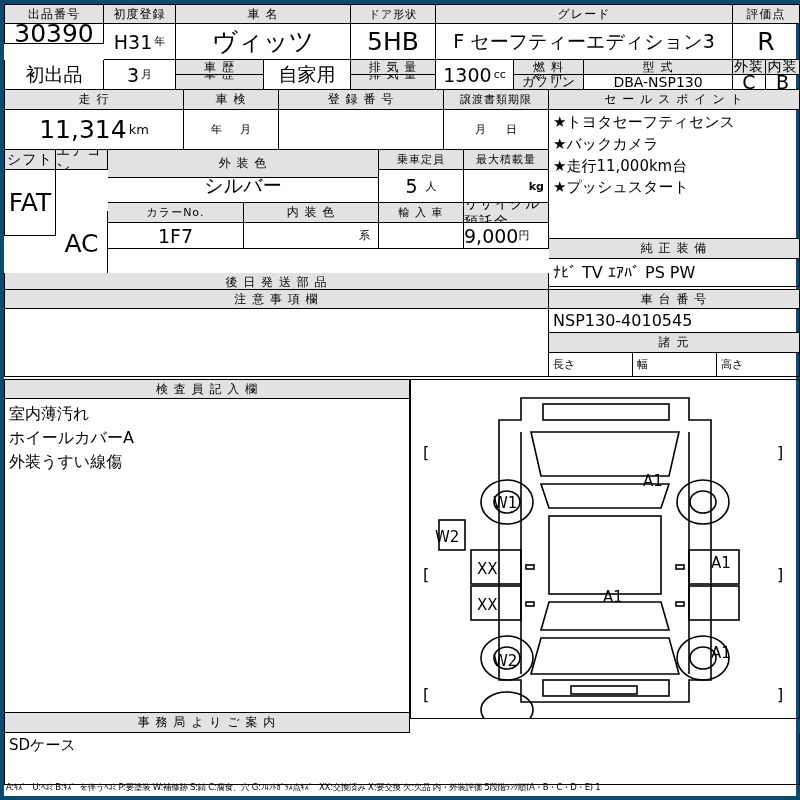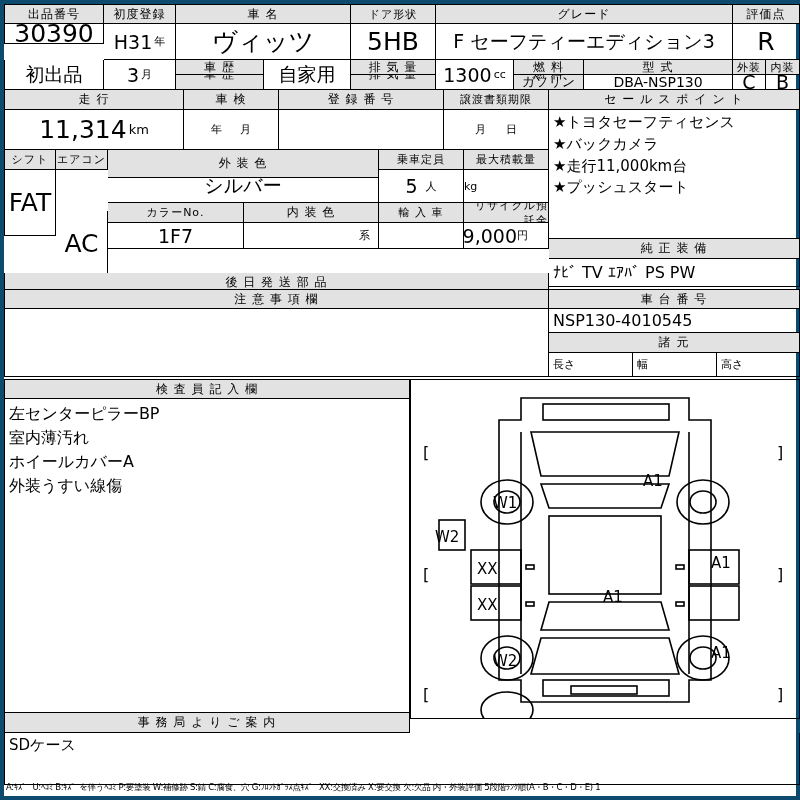--- a/index.html
+++ b/index.html
@@ -15,25 +15,25 @@
     position: relative;
     width: 800px; height: 800px;
     border: 4px solid #0c4a6e;
   }
   
   .cell { position:absolute; border:1px solid #000; overflow:hidden; }
   .hd { background:#e2e2e2; display:flex; align-items:center; justify-content:center;
         letter-spacing:1px; font-size:12px; }
   .val { display:flex; align-items:center; justify-content:center; }
   .val.l { justify-content:flex-start; padding-left:4px; }
-  .val.r { justify-content:flex-start; padding-right:4px; }
+  .val.r { justify-content:flex-end; padding-right:4px;font-weight:bold; }
   .big { font-size:25px; }
   .mid { font-size:19px; }
   .sm { font-size:11px; }
-  .xs { font-size:11px;text-align:right; }
+  .xs { font-size:14px; }
   .unit { font-size:11px; margin-left:2px; }
   .sub { font-size:11px; }
 
   
   .splist { padding:2px 4px 0 4px; line-height:1.45; font-size:15px; }
   .splist div { white-space:nowrap; }
 
   
   .notes { padding:3px 4px; line-height:1.5; font-size:16px; }
   .notes div { white-space:nowrap; }
@@ -176,21 +176,21 @@
   <div class="cell hd" style="left:240px;top:199px;width:135px;height:20px;border-top:none;border-left:none;">内 装 色</div>
   <div class="cell" style="left:240px;top:219px;width:135px;height:26px;border-top:none;border-left:none;display:flex;align-items:center;justify-content:flex-end;padding-right:8px;">
     <span class="mid"></span>
     <span class="sub">系</span>
   </div>
 
   <div class="cell hd sm" style="left:375px;top:199px;width:85px;height:20px;border-top:none;border-left:none;">輸 入 車</div>
   <div class="cell val" style="left:375px;top:219px;width:85px;height:26px;border-top:none;border-left:none;"></div>
 
   <div class="cell hd xs" style="left:460px;top:199px;width:85px;height:20px;border-top:none;border-left:none;">リサイクル預託金</div>
-  <div class="cell" style="left:460px;top:219px;width:85px;height:26px;border-top:none;border-left:none;display:flex;align-items:center;justify-content:flex-end;padding-right:20px;">
+  <div class="cell" style="left:460px;top:219px;width:85px;height:26px;border-top:none;border-left:none;display:flex;align-items:center;padding-right:6px;">
     <span class="mid">9,000</span>
       <span class="sub">円</span>
   </div>
 
   <div class="cell hd" style="left:0;top:245px;width:545px;height:20px;border-top:none;margin-top:24px;">後 日 発 送 部 品</div>
 
   <div class="cell hd" style="left:545px;top:235px;width:251px;height:20px;border-top:none;border-left:none;">純 正 装 備</div>
   <div class="cell" style="left:545px;top:255px;width:251px;height:28px;border-top:none;border-left:none;display:flex;align-items:center;padding-left:4px;">
     <span style="font-size:16px">ﾅﾋﾞ TV ｴｱﾊﾞ PS PW</span>
   </div>
@@ -203,21 +203,20 @@
     <span style="font-size:16px">NSP130-4010545</span>
   </div>
   <div class="cell hd" style="left:545px;top:329px;width:251px;height:20px;border-top:none;border-left:none;">諸 元</div>
   <div class="cell val l sm" style="left:545px;top:349px;width:84px;height:24px;border-top:none;border-left:none;">長さ</div>
   <div class="cell val l sm" style="left:629px;top:349px;width:84px;height:24px;border-top:none;border-left:none;">幅</div>
   <div class="cell val l sm" style="left:713px;top:349px;width:83px;height:24px;border-top:none;border-left:none;">高さ</div>
 
   <div class="cell hd" style="left:0;top:375px;width:406px;height:20px;">検 査 員 記 入 欄</div>
   <div class="cell" style="left:0;top:395px;width:406px;height:314px;border-top:none;">
     <div class="notes">
-      <div>左センターピラーBP</div>
       <div>室内薄汚れ</div>
       <div>ホイールカバーA</div>
       <div>外装うすい線傷</div>
     </div>
   </div>
 
   <div class="cell hd" style="left:0;top:709px;width:406px;height:20px;border-top:none;">事 務 局 よ り ご 案 内</div>
   <div class="cell" style="left:0;top:729px;width:796px;height:52px;border-top:none;">
     <div style="padding:3px 4px;font-size:15px;">SDケース</div>
   </div>

